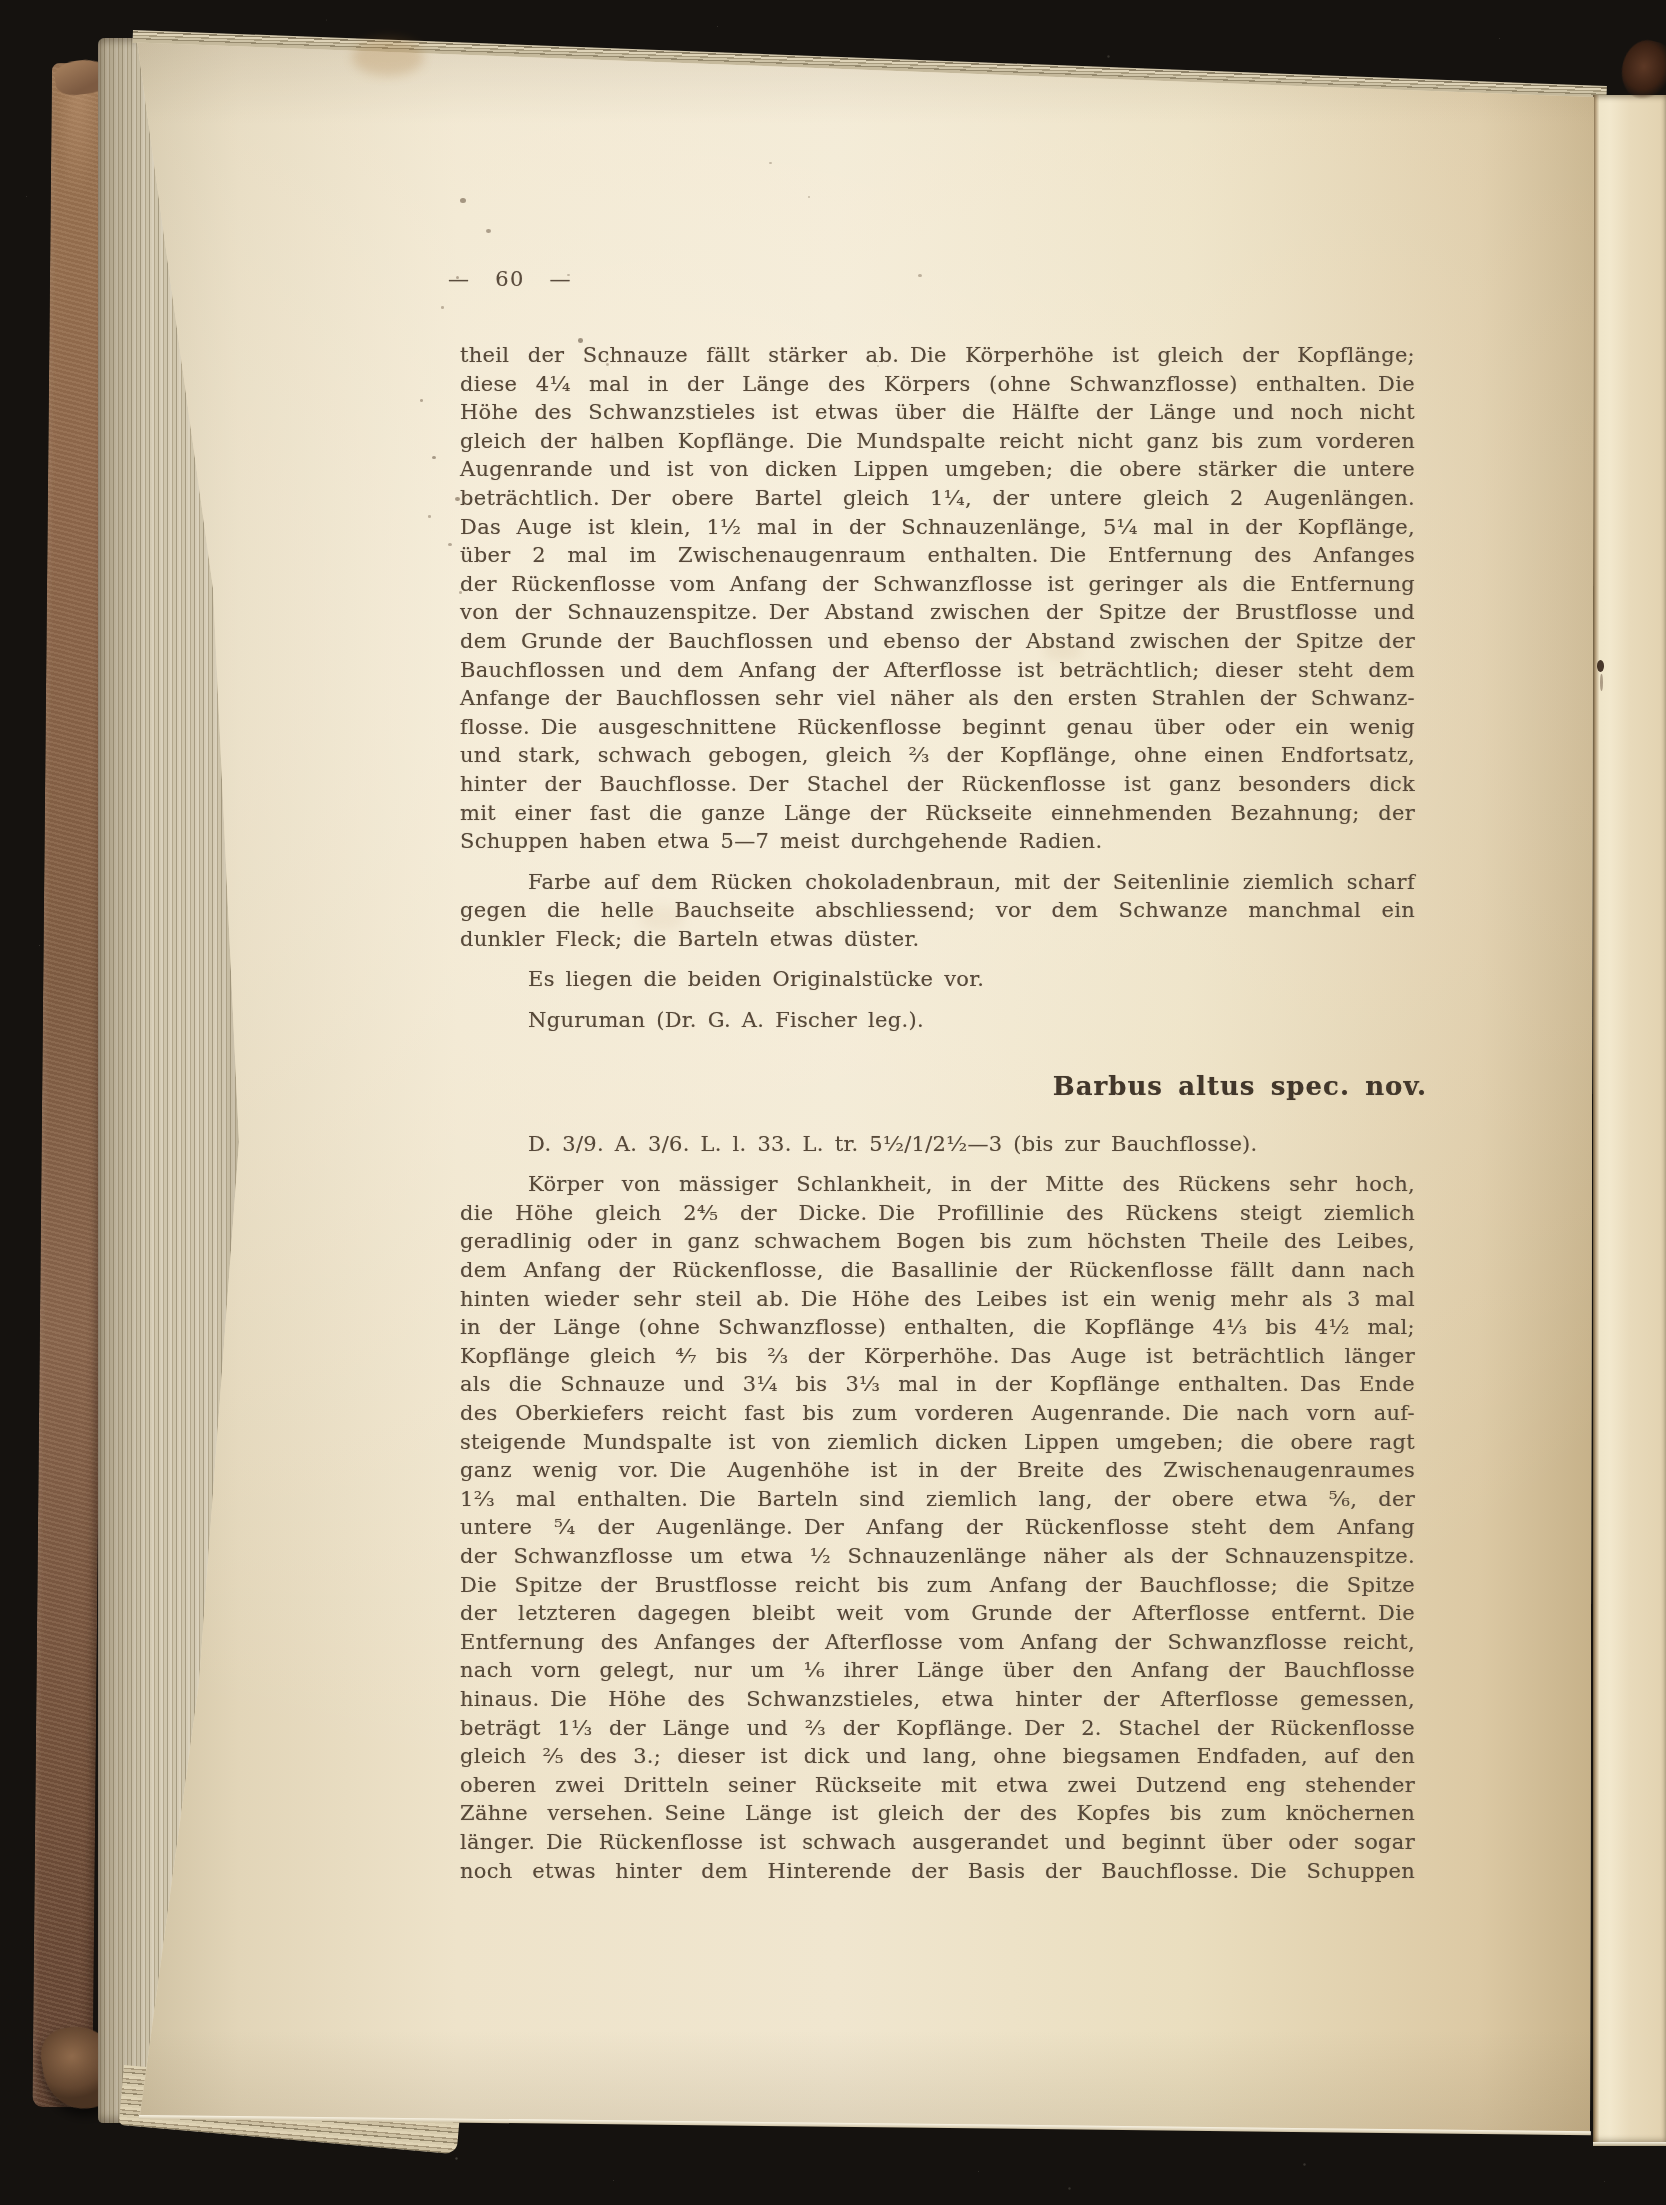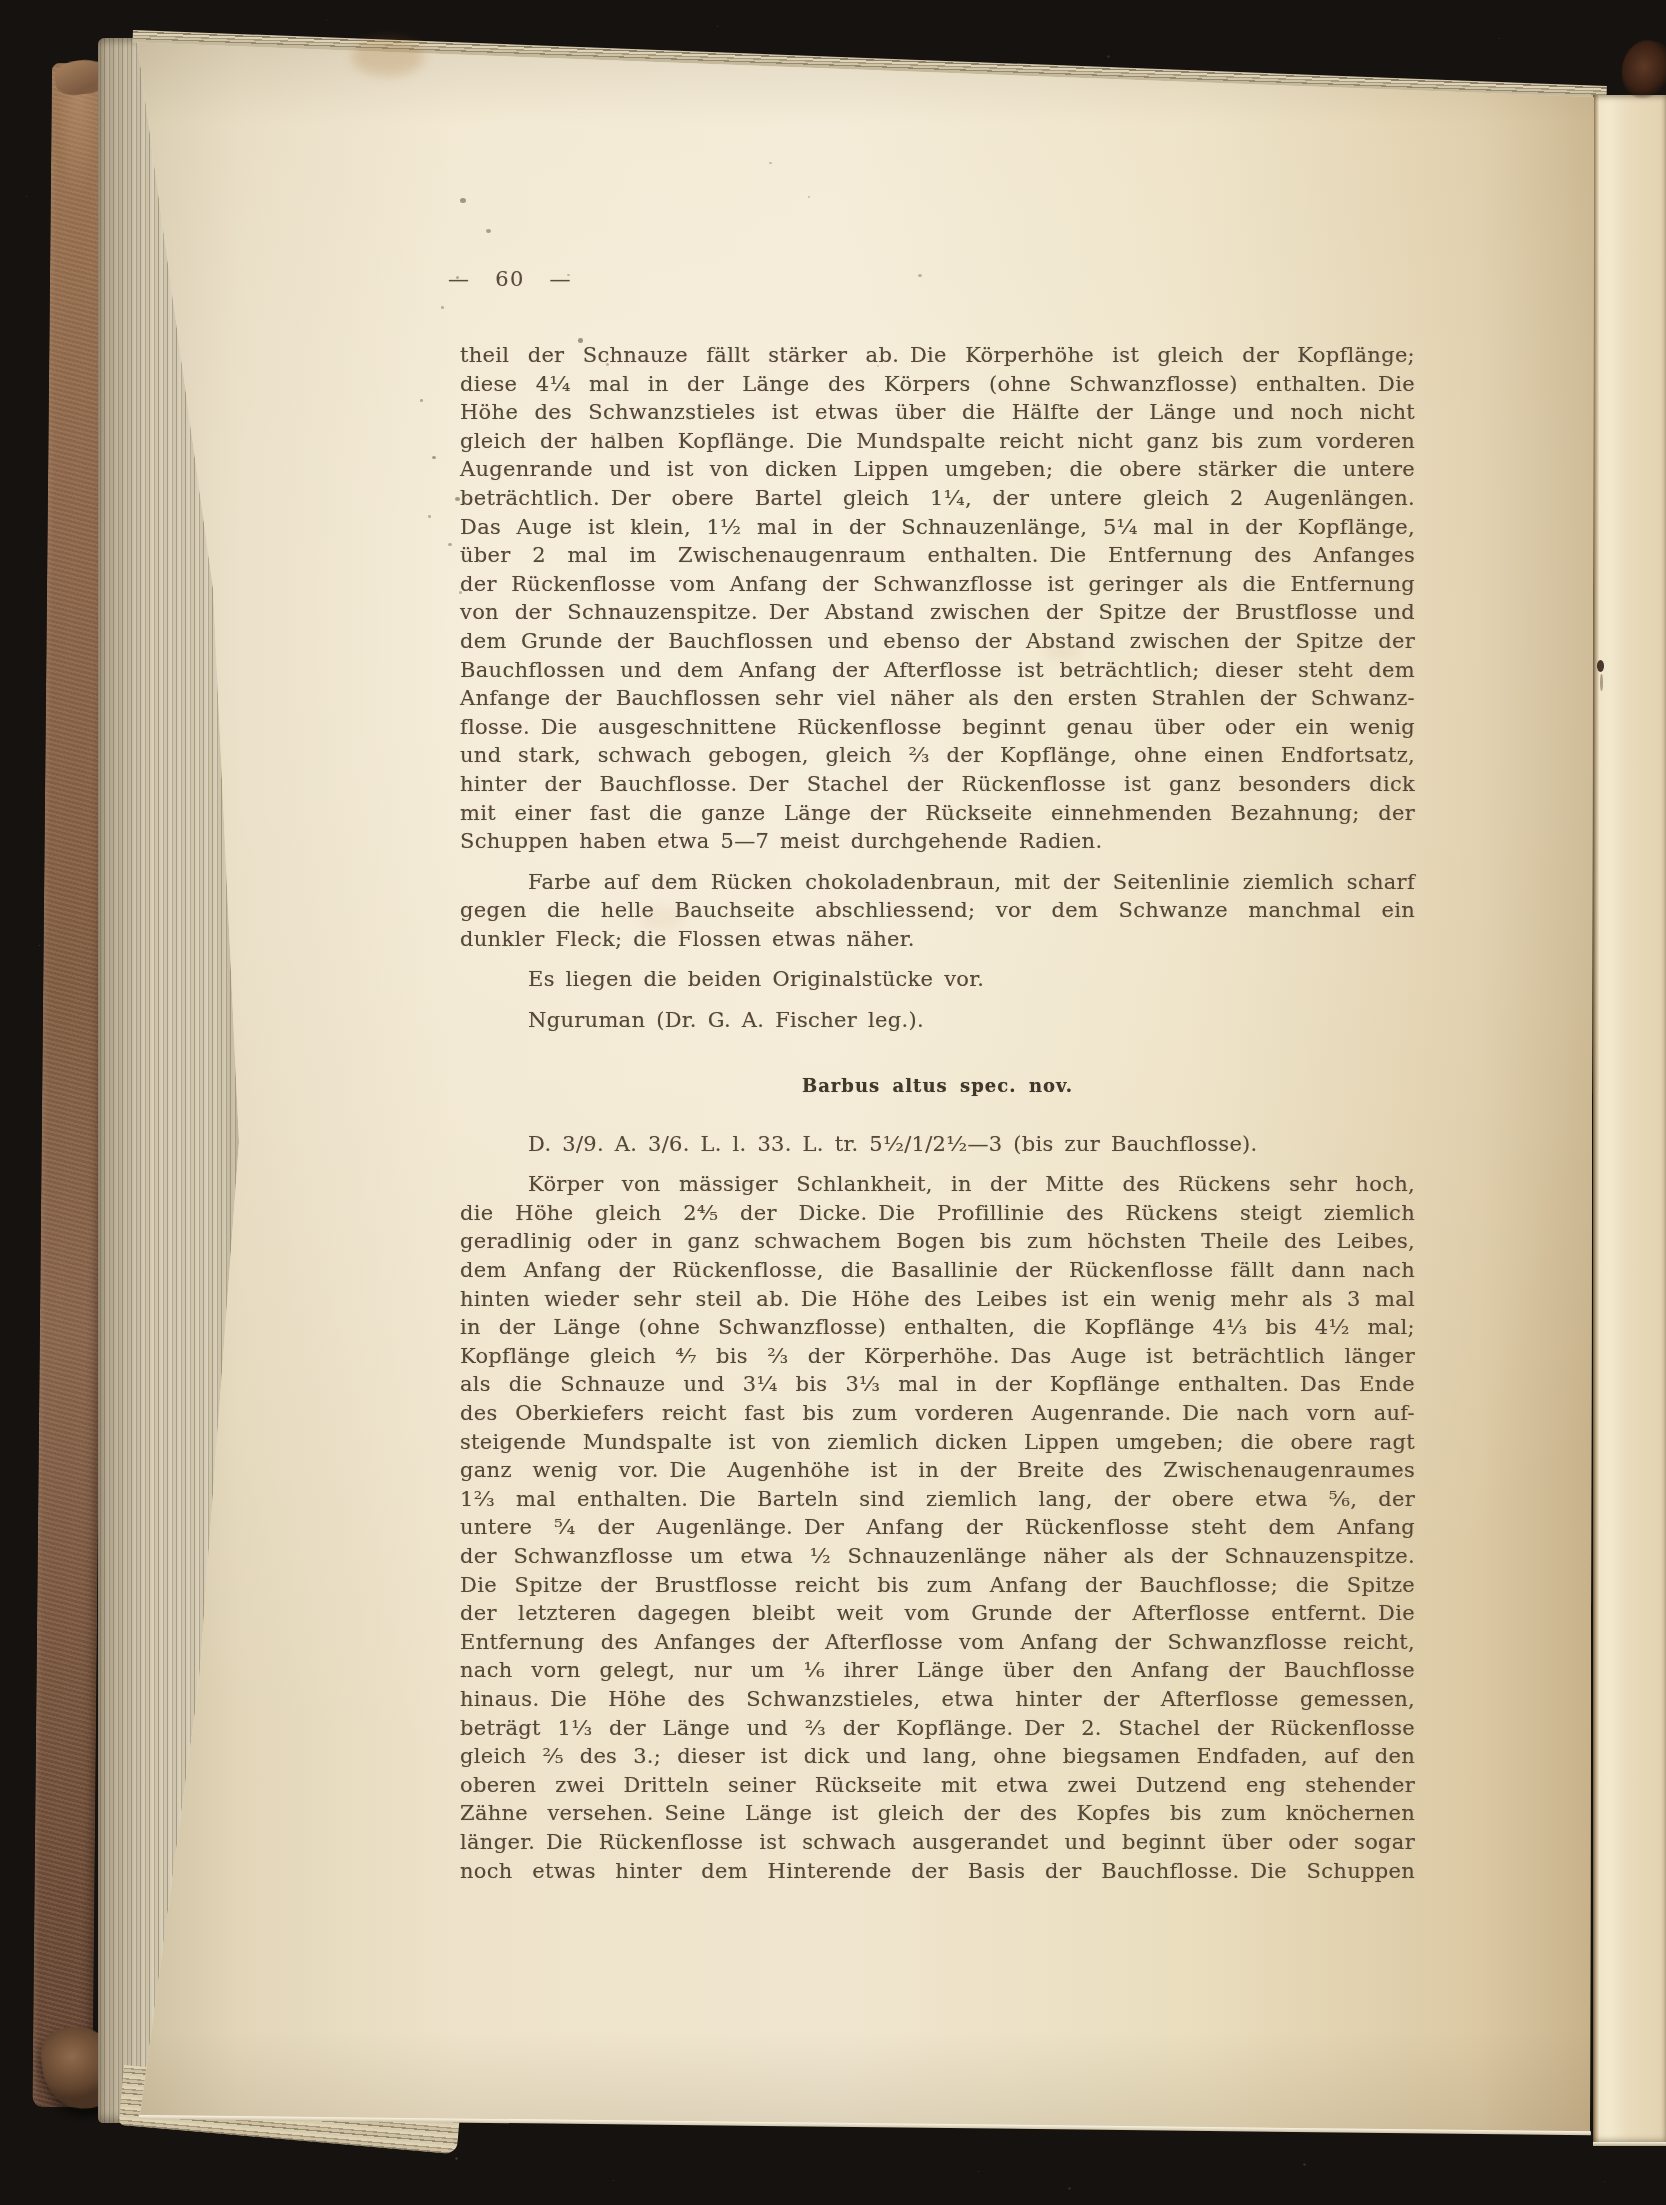--- a/index.html
+++ b/index.html
@@ -60,22 +60,22 @@
   .pagenum{position:absolute;left:312px;top:227px;width:979px;text-align:left;
     font-size:21px;color:#5a4c3d;word-spacing:17px;letter-spacing:1.3px;
     text-shadow:0 0 0.7px rgba(90,72,55,.45);}
   .column{position:absolute;left:312px;top:289px;width:979px;font-size:21px;line-height:28.6px;
     color:#564839;letter-spacing:0.3px;word-spacing:3.9px;
     text-shadow:0 0 0.8px rgba(96,78,58,.45);}
   .para{margin:12px;}
   .line{text-align:justify;text-align-last:justify;text-justify:inter-word;}
   .line.endline{text-align-last:left;}
   .line.indent{text-indent:68px;}
-  .heading{height:29px;margin:37px 0 29px 0;text-align:center;font-weight:bold;
-    font-size:18px;color:#42372b;letter-spacing:1px;word-spacing:5.2px;
+  .heading{height:29px;margin:37px 0 29px 0;text-align:right;font-weight:bold;
+    font-size:26px;color:#42372b;letter-spacing:1px;word-spacing:5.2px;
     text-shadow:0 0 0.7px rgba(60,45,30,.5);}
   
   .artifacts{position:absolute;inset:0;z-index:7;pointer-events:none;}
   .stain{position:absolute;border-radius:50%;}
   
   .bottom-edge{position:absolute;left:139px;top:2115px;width:1452px;height:3.9px;z-index:6;
     transform:rotate(0.64deg);transform-origin:left top;
     background:linear-gradient(180deg,#faf5e7,#cfc2a4);}
   
   .facing-page{position:absolute;left:1593px;top:95px;width:73px;height:2047px;z-index:4;
@@ -119,21 +119,21 @@
           <div class="line">Anfange der Bauchflossen sehr viel näher als den ersten Strahlen der Schwanz-</div>
           <div class="line">flosse. Die ausgeschnittene Rückenflosse beginnt genau über oder ein wenig</div>
           <div class="line">und stark, schwach gebogen, gleich ²⁄₃ der Kopflänge, ohne einen Endfortsatz,</div>
           <div class="line">hinter der Bauchflosse. Der Stachel der Rückenflosse ist ganz besonders dick</div>
           <div class="line">mit einer fast die ganze Länge der Rückseite einnehmenden Bezahnung; der</div>
           <div class="line endline">Schuppen haben etwa 5—7 meist durchgehende Radien.</div>
         </div>
         <div class="para">
           <div class="line indent">Farbe auf dem Rücken chokoladenbraun, mit der Seitenlinie ziemlich scharf</div>
           <div class="line">gegen die helle Bauchseite abschliessend; vor dem Schwanze manchmal ein</div>
-          <div class="line endline">dunkler Fleck; die Flossen etwas näher.</div>
+          <div class="line endline">dunkler Fleck; die Barteln etwas düster.</div>
         </div>
         <div class="para">
           <div class="line indent endline">Es liegen die beiden Originalstücke vor.</div>
         </div>
         <div class="para">
           <div class="line indent endline">Nguruman (Dr. G. A. Fischer leg.).</div>
         </div>
         <div class="heading">Barbus altus spec. nov.</div>
         <div class="para">
           <div class="line indent endline">D. 3/9. A. 3/6. L. l. 33. L. tr. 5¹⁄₂/1/2¹⁄₂—3 (bis zur Bauchflosse).</div>

